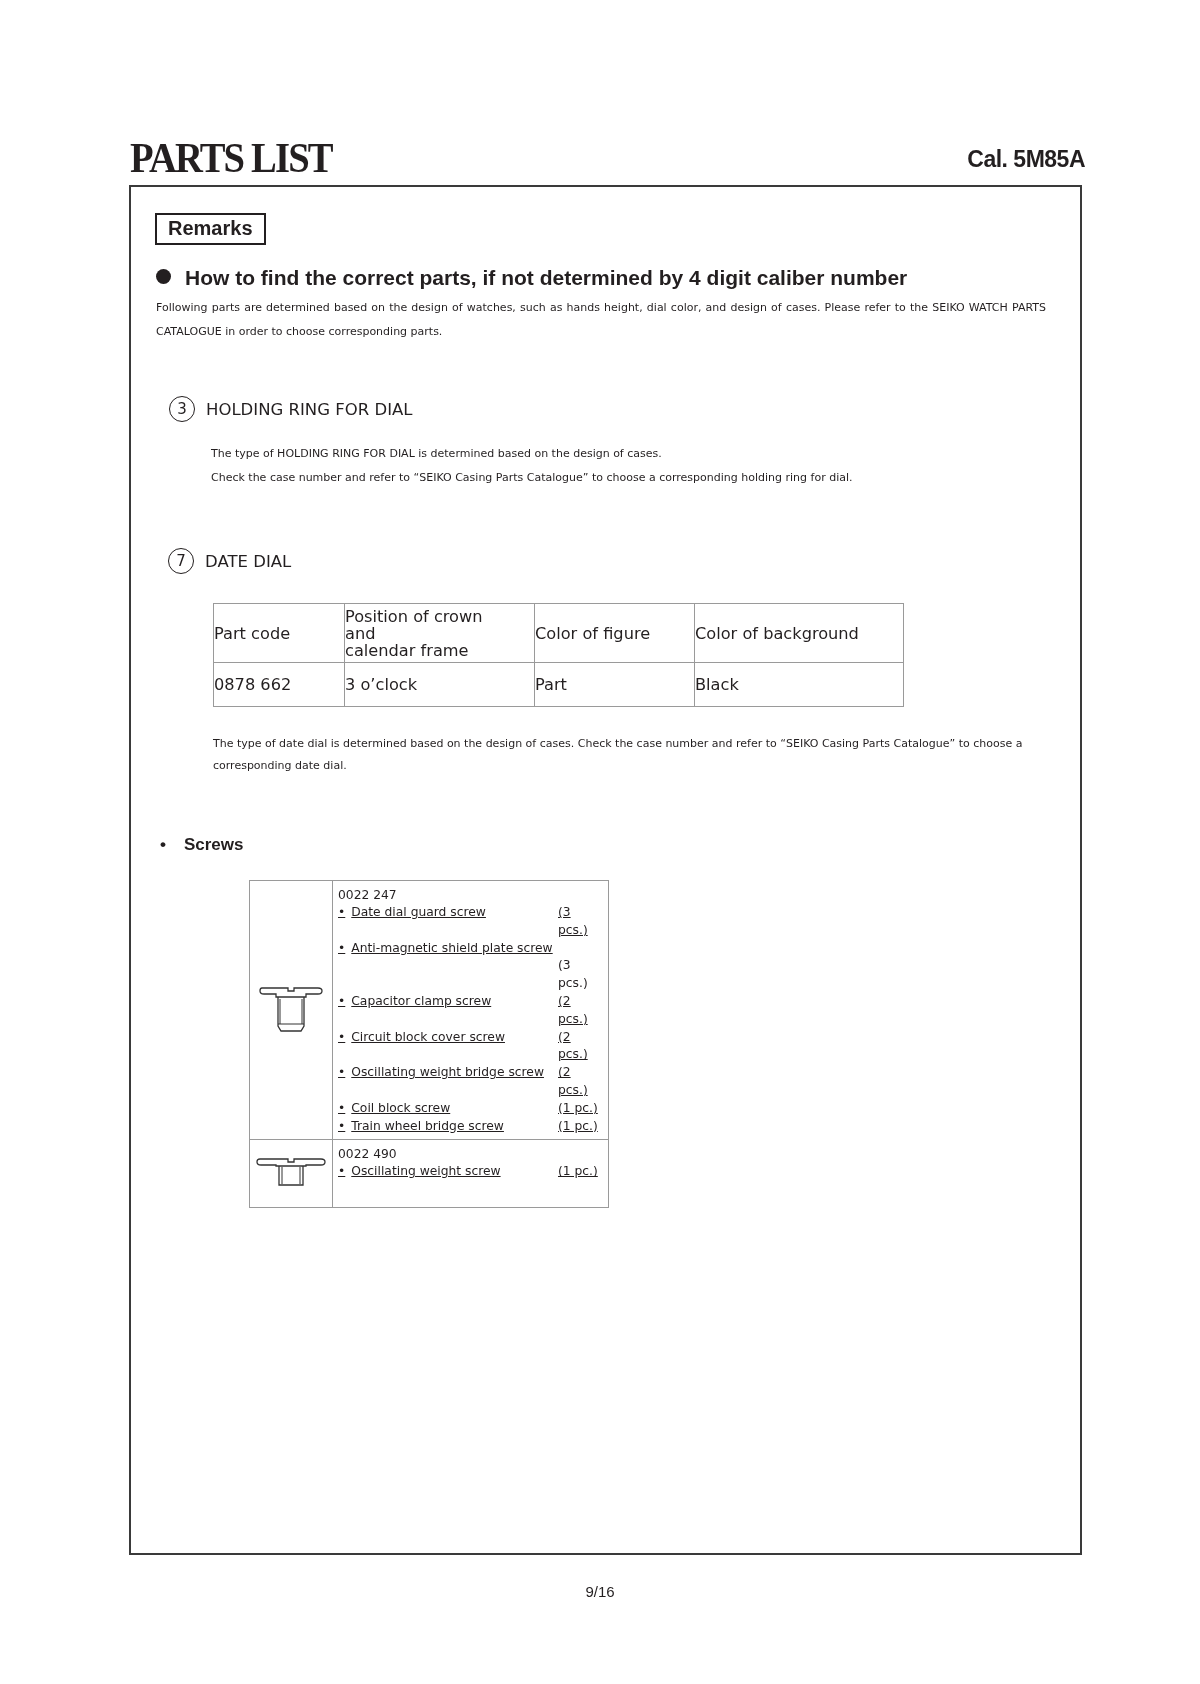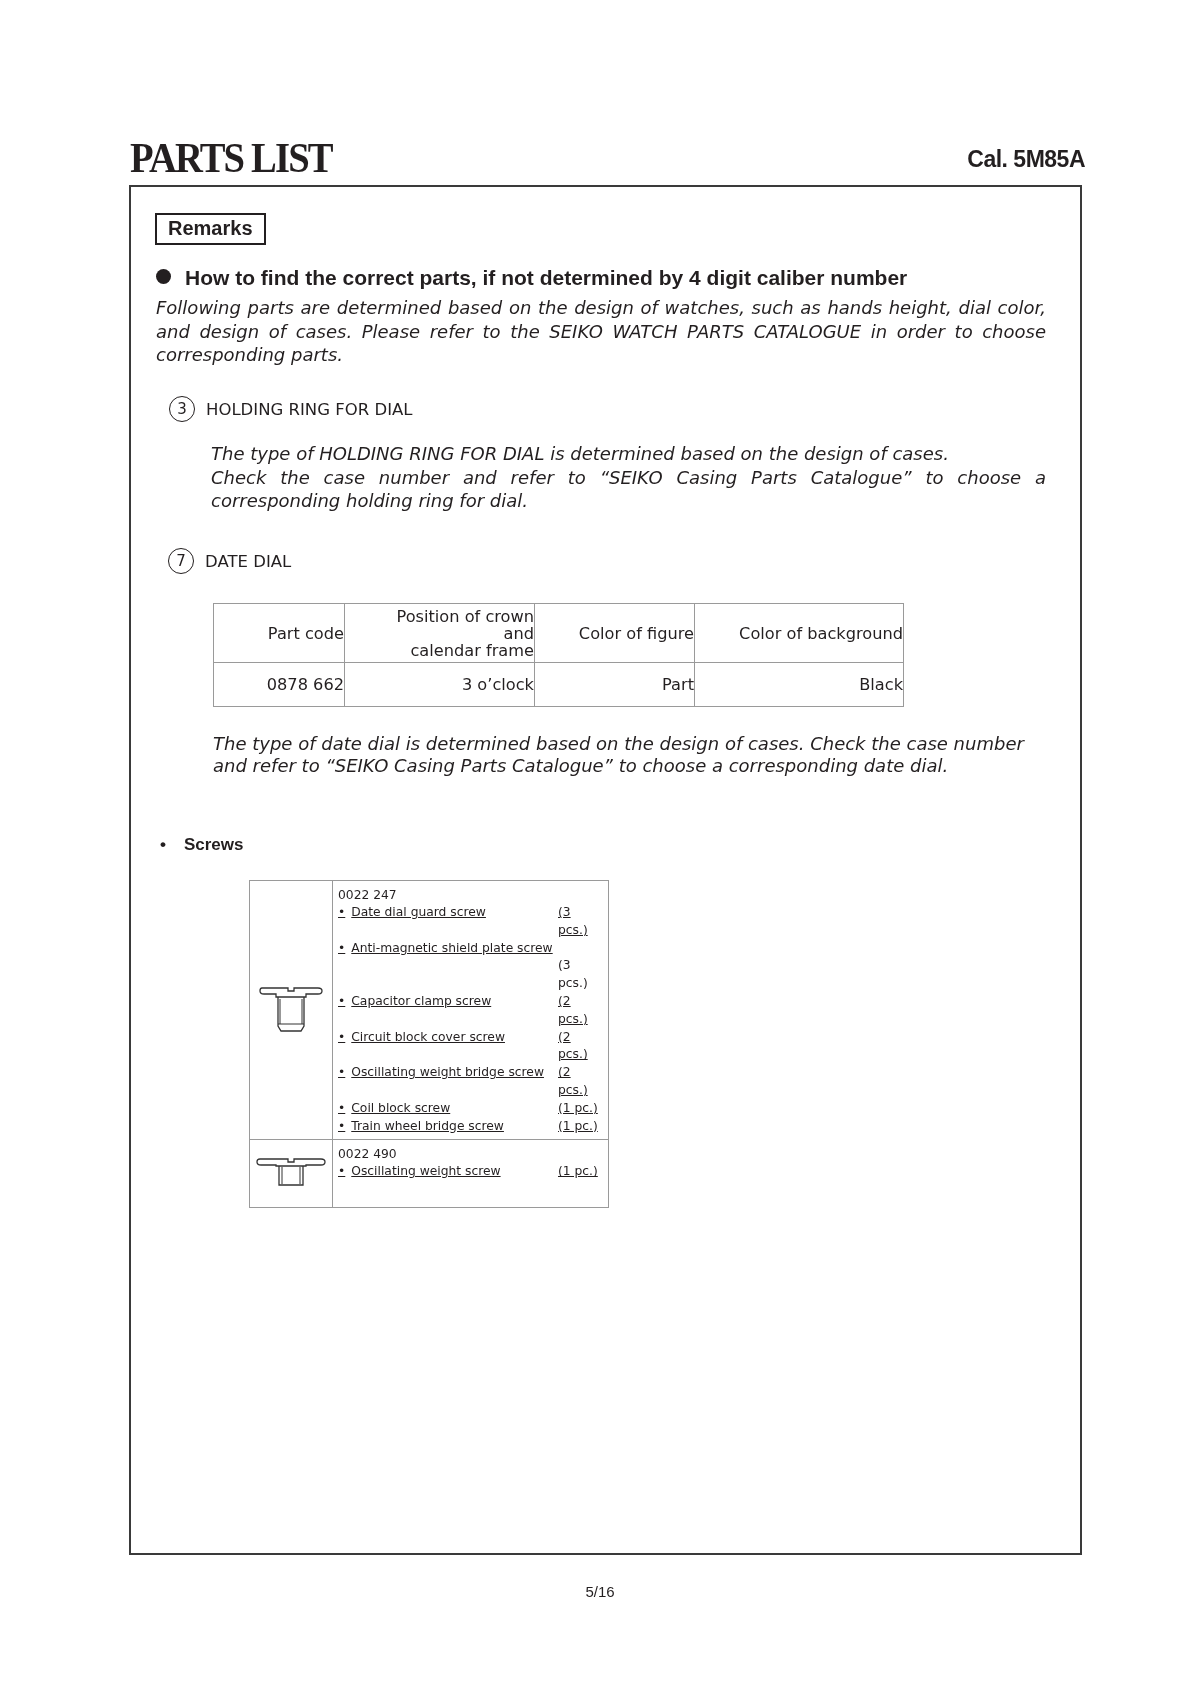--- a/index.html
+++ b/index.html
@@ -9,31 +9,31 @@
            font-weight: bold; font-size: 42px; letter-spacing: -2px; transform: scaleX(0.92);
            transform-origin: left top; }
   .cal { position: absolute; right: 115px; top: 146px; font-weight: bold; font-size: 23px; letter-spacing: -0.5px; margin-left: 11px; }
   .frame { position: absolute; left: 129px; top: 185px; width: 953px; height: 1370px;
            border: 2px solid #3a3a3a; box-sizing: border-box; }
   .remarks { position: absolute; left: 155px; top: 213px; border: 2px solid #231f20;
              padding: 2px 11px 3px 11px; font-weight: bold; font-size: 20px; }
   .heading { position: absolute; left: 156px; top: 266px; font-weight: bold; font-size: 21px; }
   .heading .dot { display: inline-block; width: 15px; height: 15px; border-radius: 50%;
                   background: #231f20; margin-right: 14px; vertical-align: 1px; }
-  .para { position: absolute; font-family: "DejaVu Sans", sans-serif; font-size: 18px; line-height: 23.5px; font-style: italic; }
+  .para { position: absolute; font-family: "DejaVu Sans", sans-serif; font-size: 11px; line-height: 23.5px; }
   .p-intro { left: 156px; top: 296px; width: 890px; text-align: justify; }
   .section-label { position: absolute; font-family: "DejaVu Sans", sans-serif; font-size: 16.5px; display: flex; align-items: center; }
   .circle { display: inline-block; width: 24px; height: 24px; border: 1.3px solid #231f20; border-radius: 50%;
             text-align: center; line-height: 24px; font-size: 15px; margin-right: 11px; box-sizing: content-box; }
   .sec3 { left: 169px; top: 396px; }
   .p-sec3 { left: 211px; top: 442px; width: 835px; text-align: justify; }
   .sec7 { left: 168px; top: 548px; }
   table.dd { position: absolute; left: 213px; top: 603px; border-collapse: collapse;
              font-family: "DejaVu Sans", sans-serif; font-size: 16.2px; }
-  table.dd td { border: 1px solid #9a9a9a; text-align: right; padding: 0; }
+  table.dd td { border: 1px solid #9a9a9a; text-align: left; padding: 0; }
   table.dd tr.h td { height: 58px; line-height: 17px; }
   table.dd tr.r td { height: 43px; margin-top: 28px; }
   .p-sec7 { left: 213px; top: 733px; width: 830px; line-height: 21.5px; }
   .screws-label { position: absolute; left: 160px; top: 835px; font-weight: bold; font-size: 17px; }
   .screws-label .b { margin-right: 18px; }
   table.sc { position: absolute; left: 213px; top: 880px; border-collapse: collapse;
              font-family: "DejaVu Sans", sans-serif; font-size: 12.3px; width: 360px; margin-left: 36px; }
   table.sc td { border: 1px solid #9a9a9a; vertical-align: top; }
   table.sc td.img { width: 80px; vertical-align: middle; text-align: center; }
   table.sc td.txt { padding: 5px 6px 4px 5px; }
@@ -160,13 +160,13 @@
       <div class="code">0022 490</div>
       <div class="item">
             <span class="n">Oscillating weight screw</span>
             <span class="q">(1 pc.)</span>
           </div>
     </td>
   </tr>
 </tbody>
   </table>
 
-<div class="pagenum">5/16</div>
+<div class="pagenum">9/16</div>
 
 </body></html>

